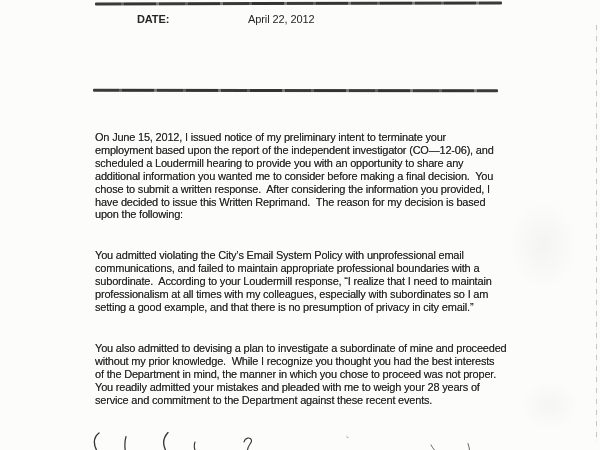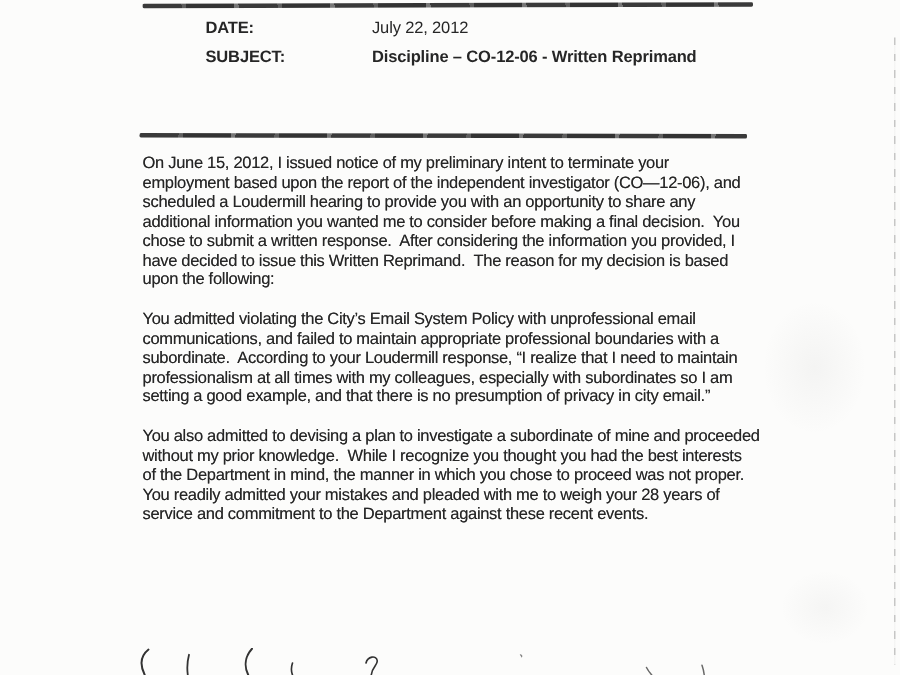--- a/index.html
+++ b/index.html
@@ -40,20 +40,21 @@
   .memo-value.bold { font-weight: bold; }
 
   .memo-body { position: absolute; left: 95px; top: 103px; width: 495px; }
   .memo-body p {
     font-size: 11px;
     line-height: 12.9px;
     letter-spacing: -0.2px;
     white-space: pre-wrap;        
     margin-bottom: 13.5px;
     text-shadow: 0 0 0.4px rgba(45,45,45,0.65); 
+    margin-top: 28px;
   }
   .memo-body p.closing { margin-bottom: 0; }
 
   .signature { position: absolute; left: 85px; top: 432px; }
 
   
   .page-edge {
     position: absolute; left: 596px; top: 25px; width: 1px; height: 418px;
     background: repeating-linear-gradient(to bottom,
       rgba(110,110,110,0.38) 0 5px, rgba(110,110,110,0.05) 5px 11px);
@@ -68,25 +69,21 @@
 </head>
 <body>
 
 <div class="page">
 
   <div class="rule rule-top"></div>
 
   <div class="memo-header">
     <div class="memo-row">
       <span class="memo-label">DATE:</span>
-      <span class="memo-value">July 22, 2012</span>
-    </div>
-    <div class="memo-row">
-      <span class="memo-label">SUBJECT:</span>
-      <span class="memo-value bold">Discipline – CO-12-06 - Written Reprimand</span>
+      <span class="memo-value">April 22, 2012</span>
     </div>
   </div>
 
   <div class="rule rule-bottom"></div>
 
   <div class="memo-body">
     <p>On June 15, 2012, I issued notice of my preliminary intent to terminate your
 employment based upon the report of the independent investigator (CO—12-06), and
 scheduled a Loudermill hearing to provide you with an opportunity to share any
 additional information you wanted me to consider before making a final decision.  You

